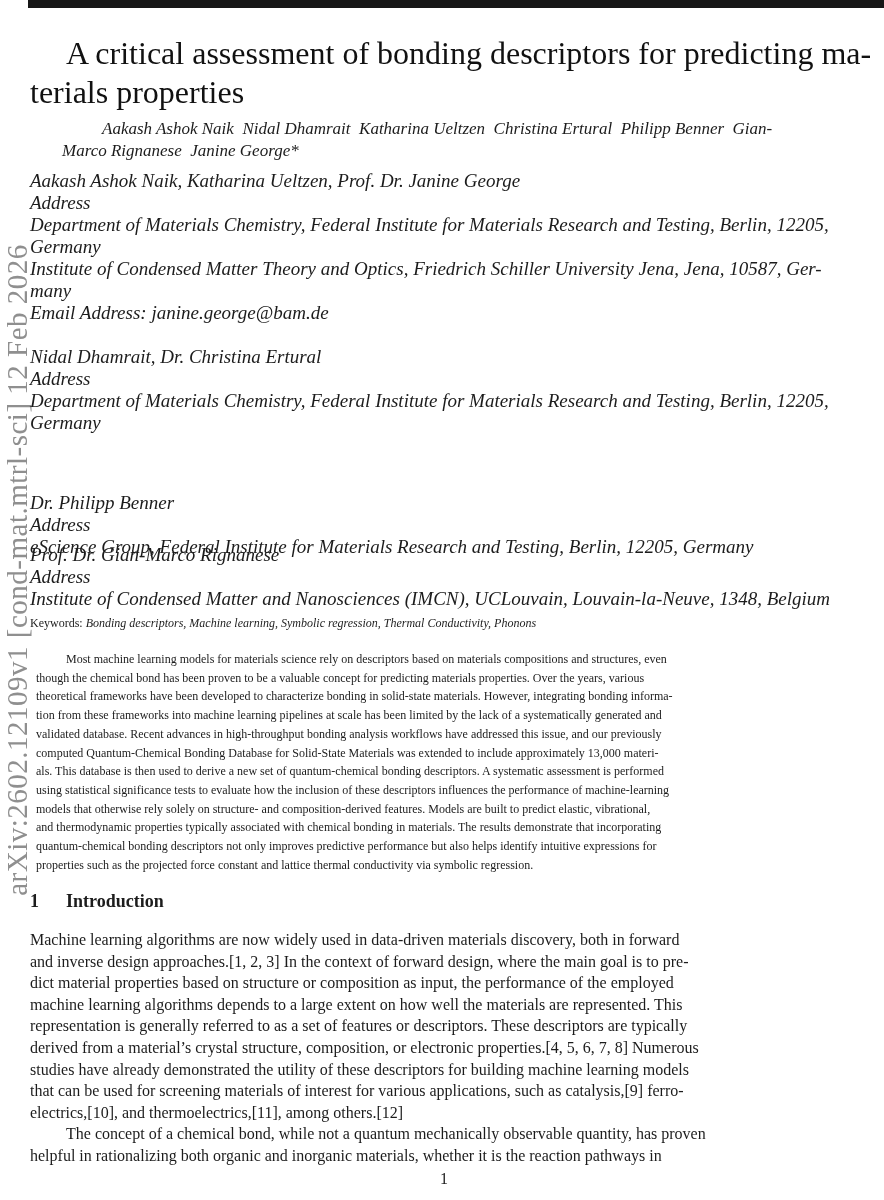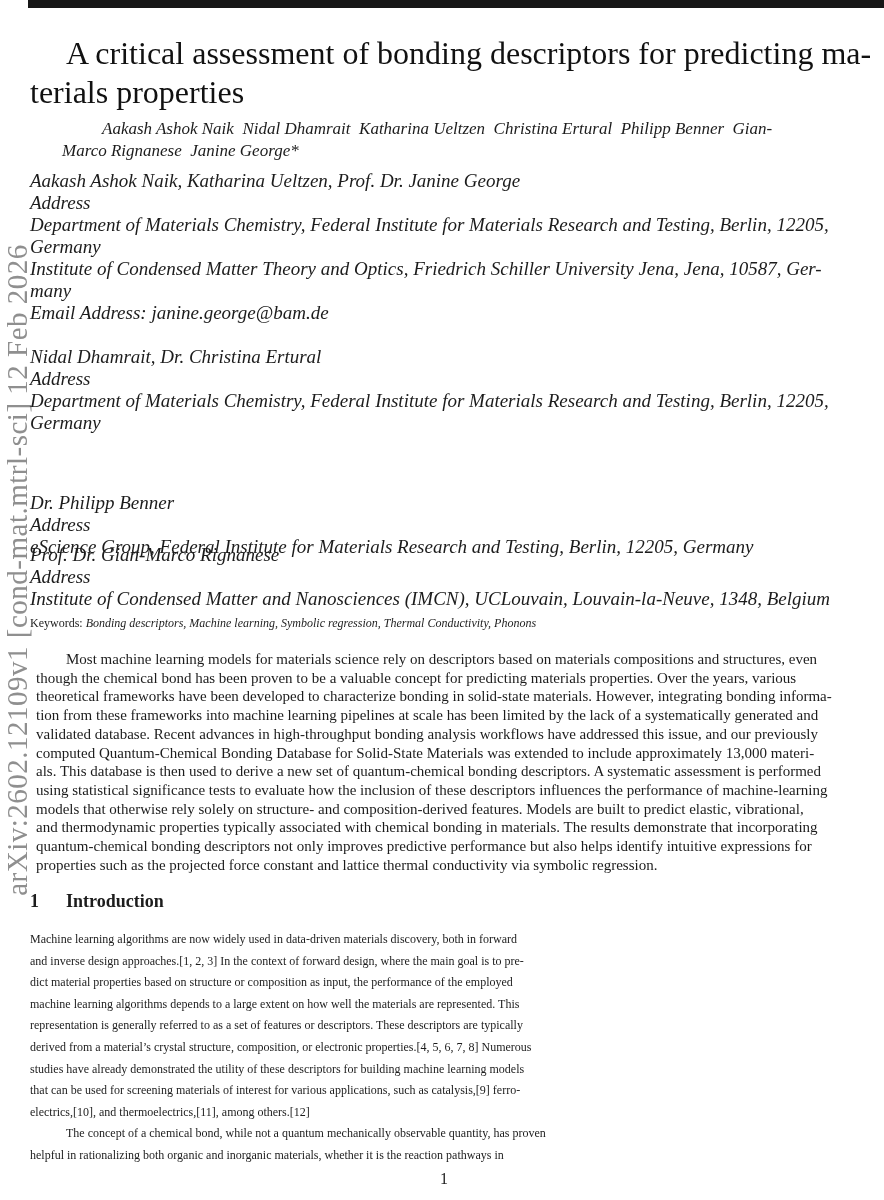--- a/index.html
+++ b/index.html
@@ -62,35 +62,35 @@
   .aff-1 { top: 346px; }
   .aff-2 { top: 456px; margin-top: 36px; }
   .aff-3 { top: 544px; }
 
   .keywords { top: 612px; font-size: 12px; line-height: 22px; width: 840px; }
   .keywords .kw-list { font-style: italic; }
 
   .abstract {
     top: 650px; left: 6px;
     width: 844px;
-    font-size: 15px;
+    font-size: 12px;
     line-height: 18.7px;
     text-indent: 30px;
     text-align: justify;
   }
 
   .section-heading {
     top: 891px;
     font-weight: bold;
     font-size: 18px;
   }
   .section-heading .sec-num { display: inline-block; width: 36px; }
 
   .body-par {
-    font-size: 12px;
+    font-size: 16px;
     line-height: 21.6px;
     width: 832px;
   }
   .par-1 { top: 929px; }
   .par-2 { top: 1123px; text-indent: 36px; }
 
   .page-number {
     position: absolute;
     left: 30px; top: 1170px; width: 828px;
     text-align: center;

